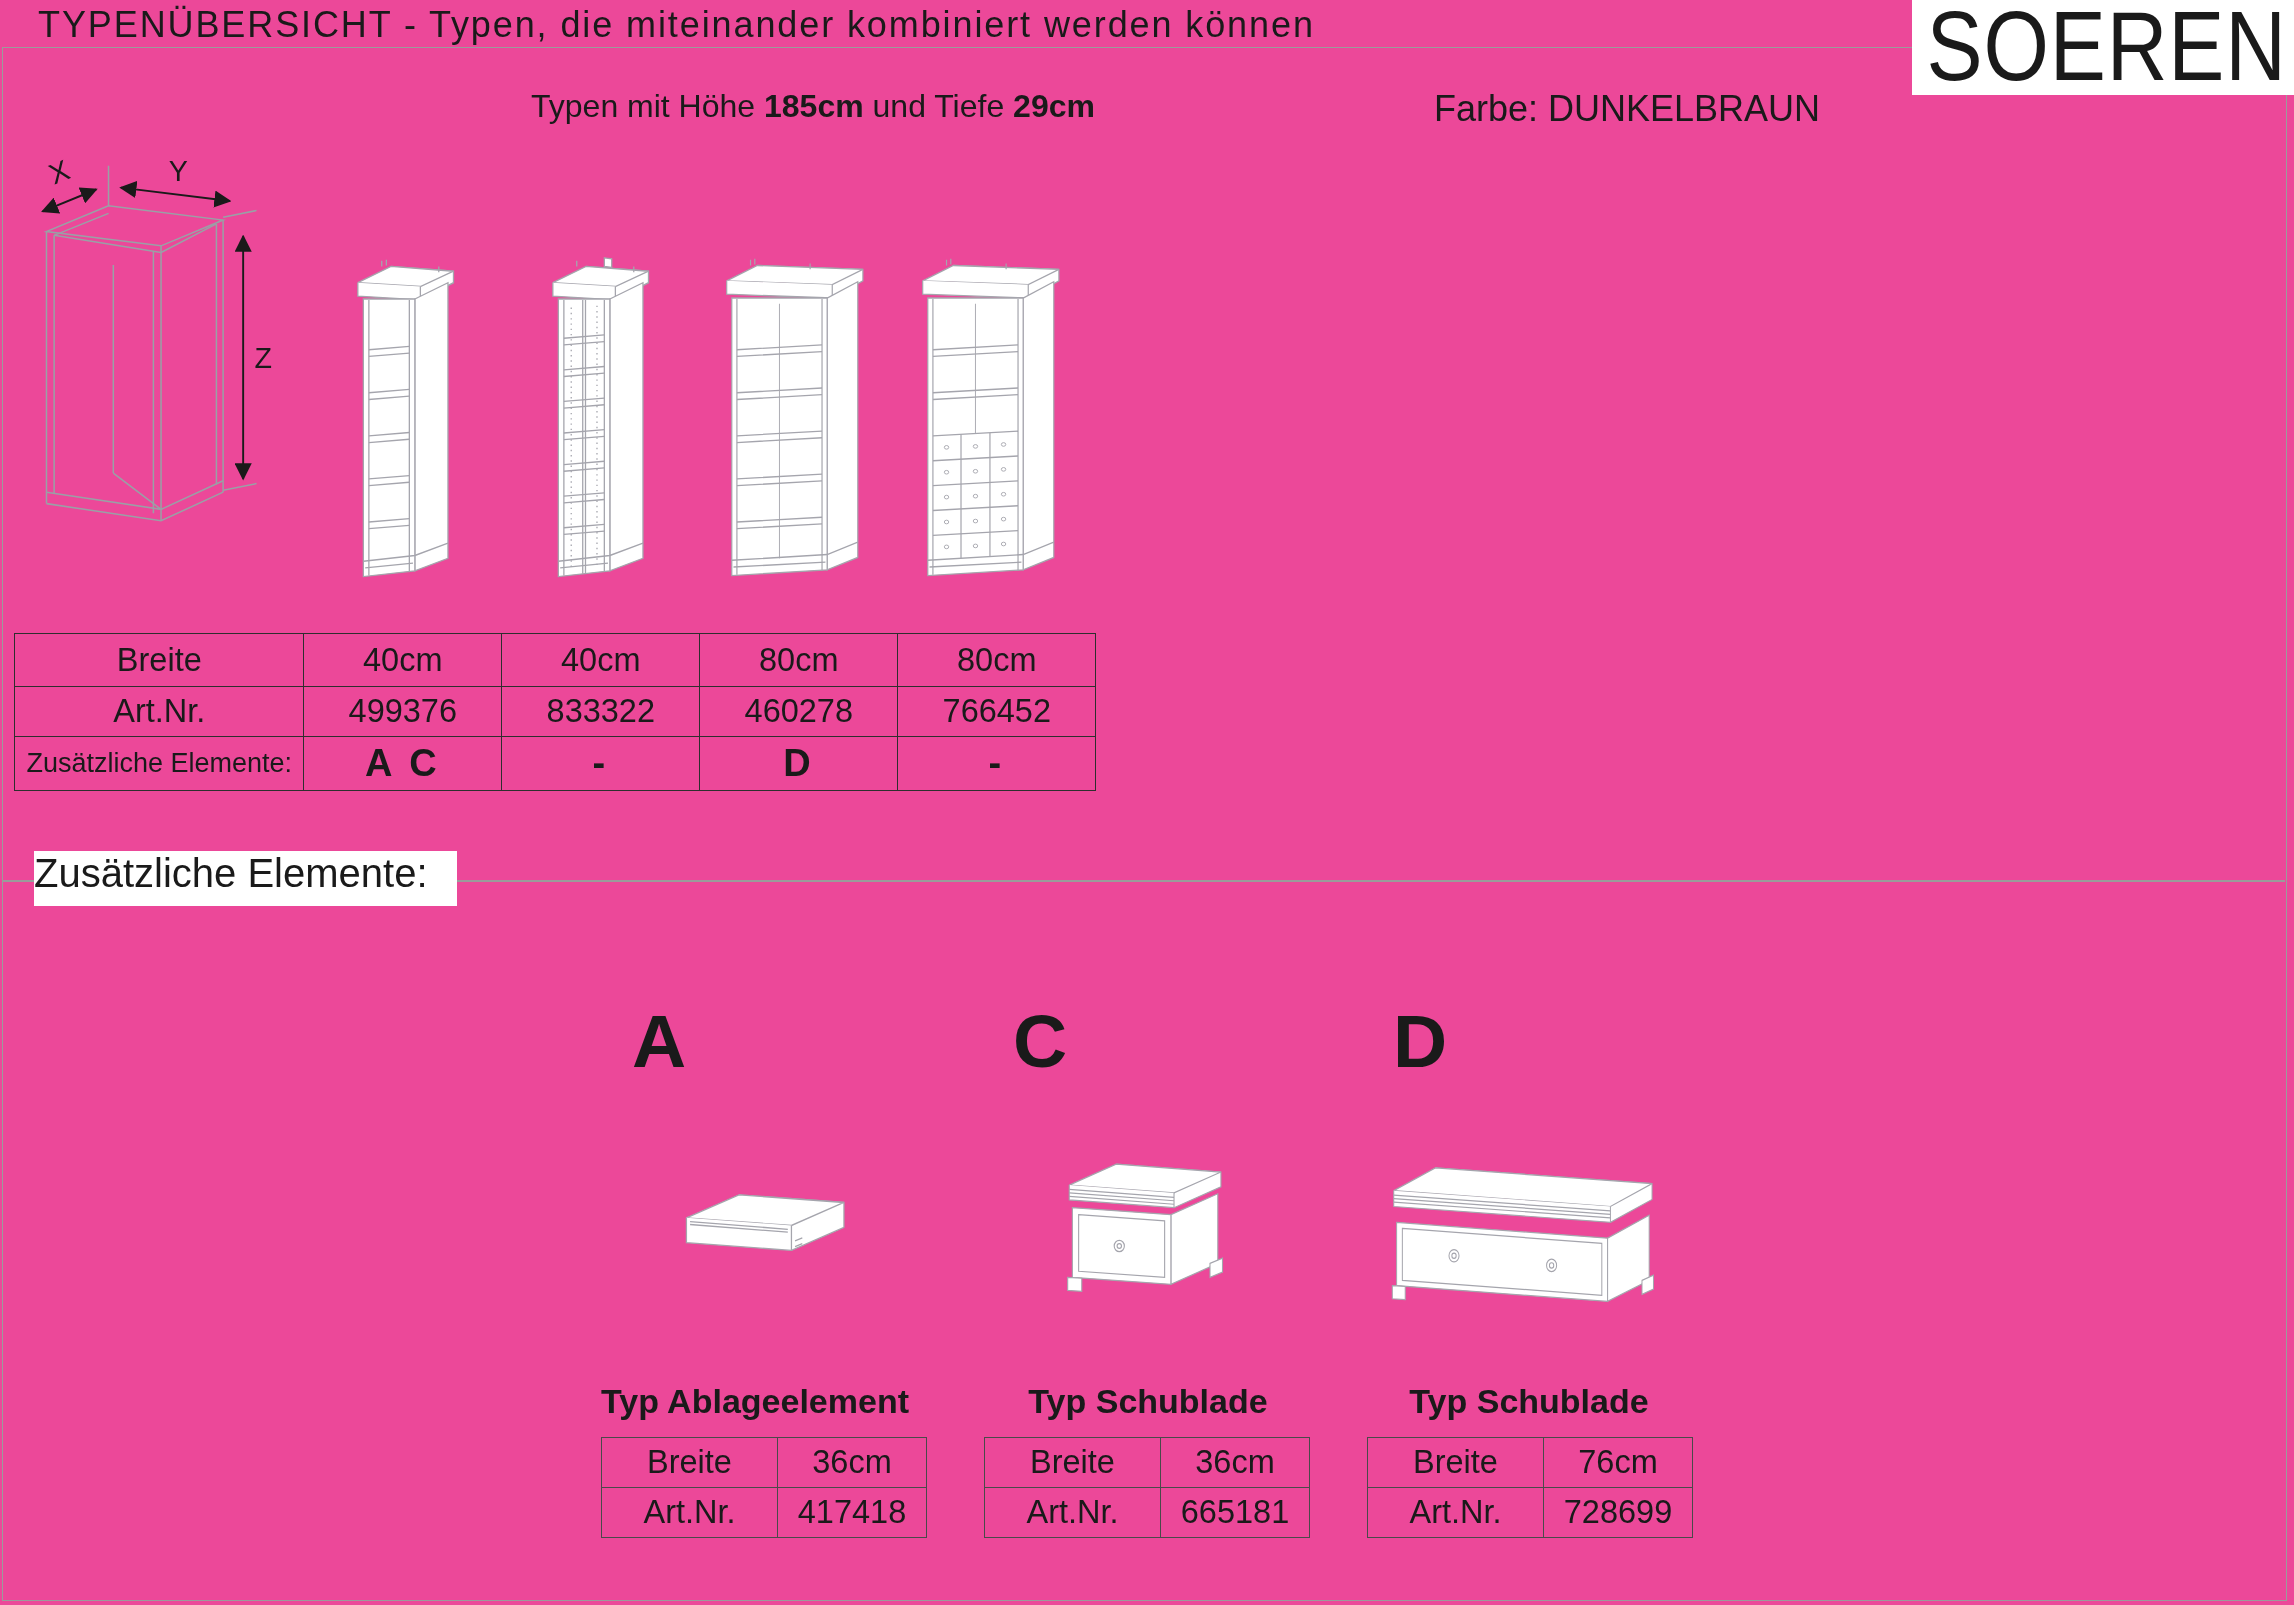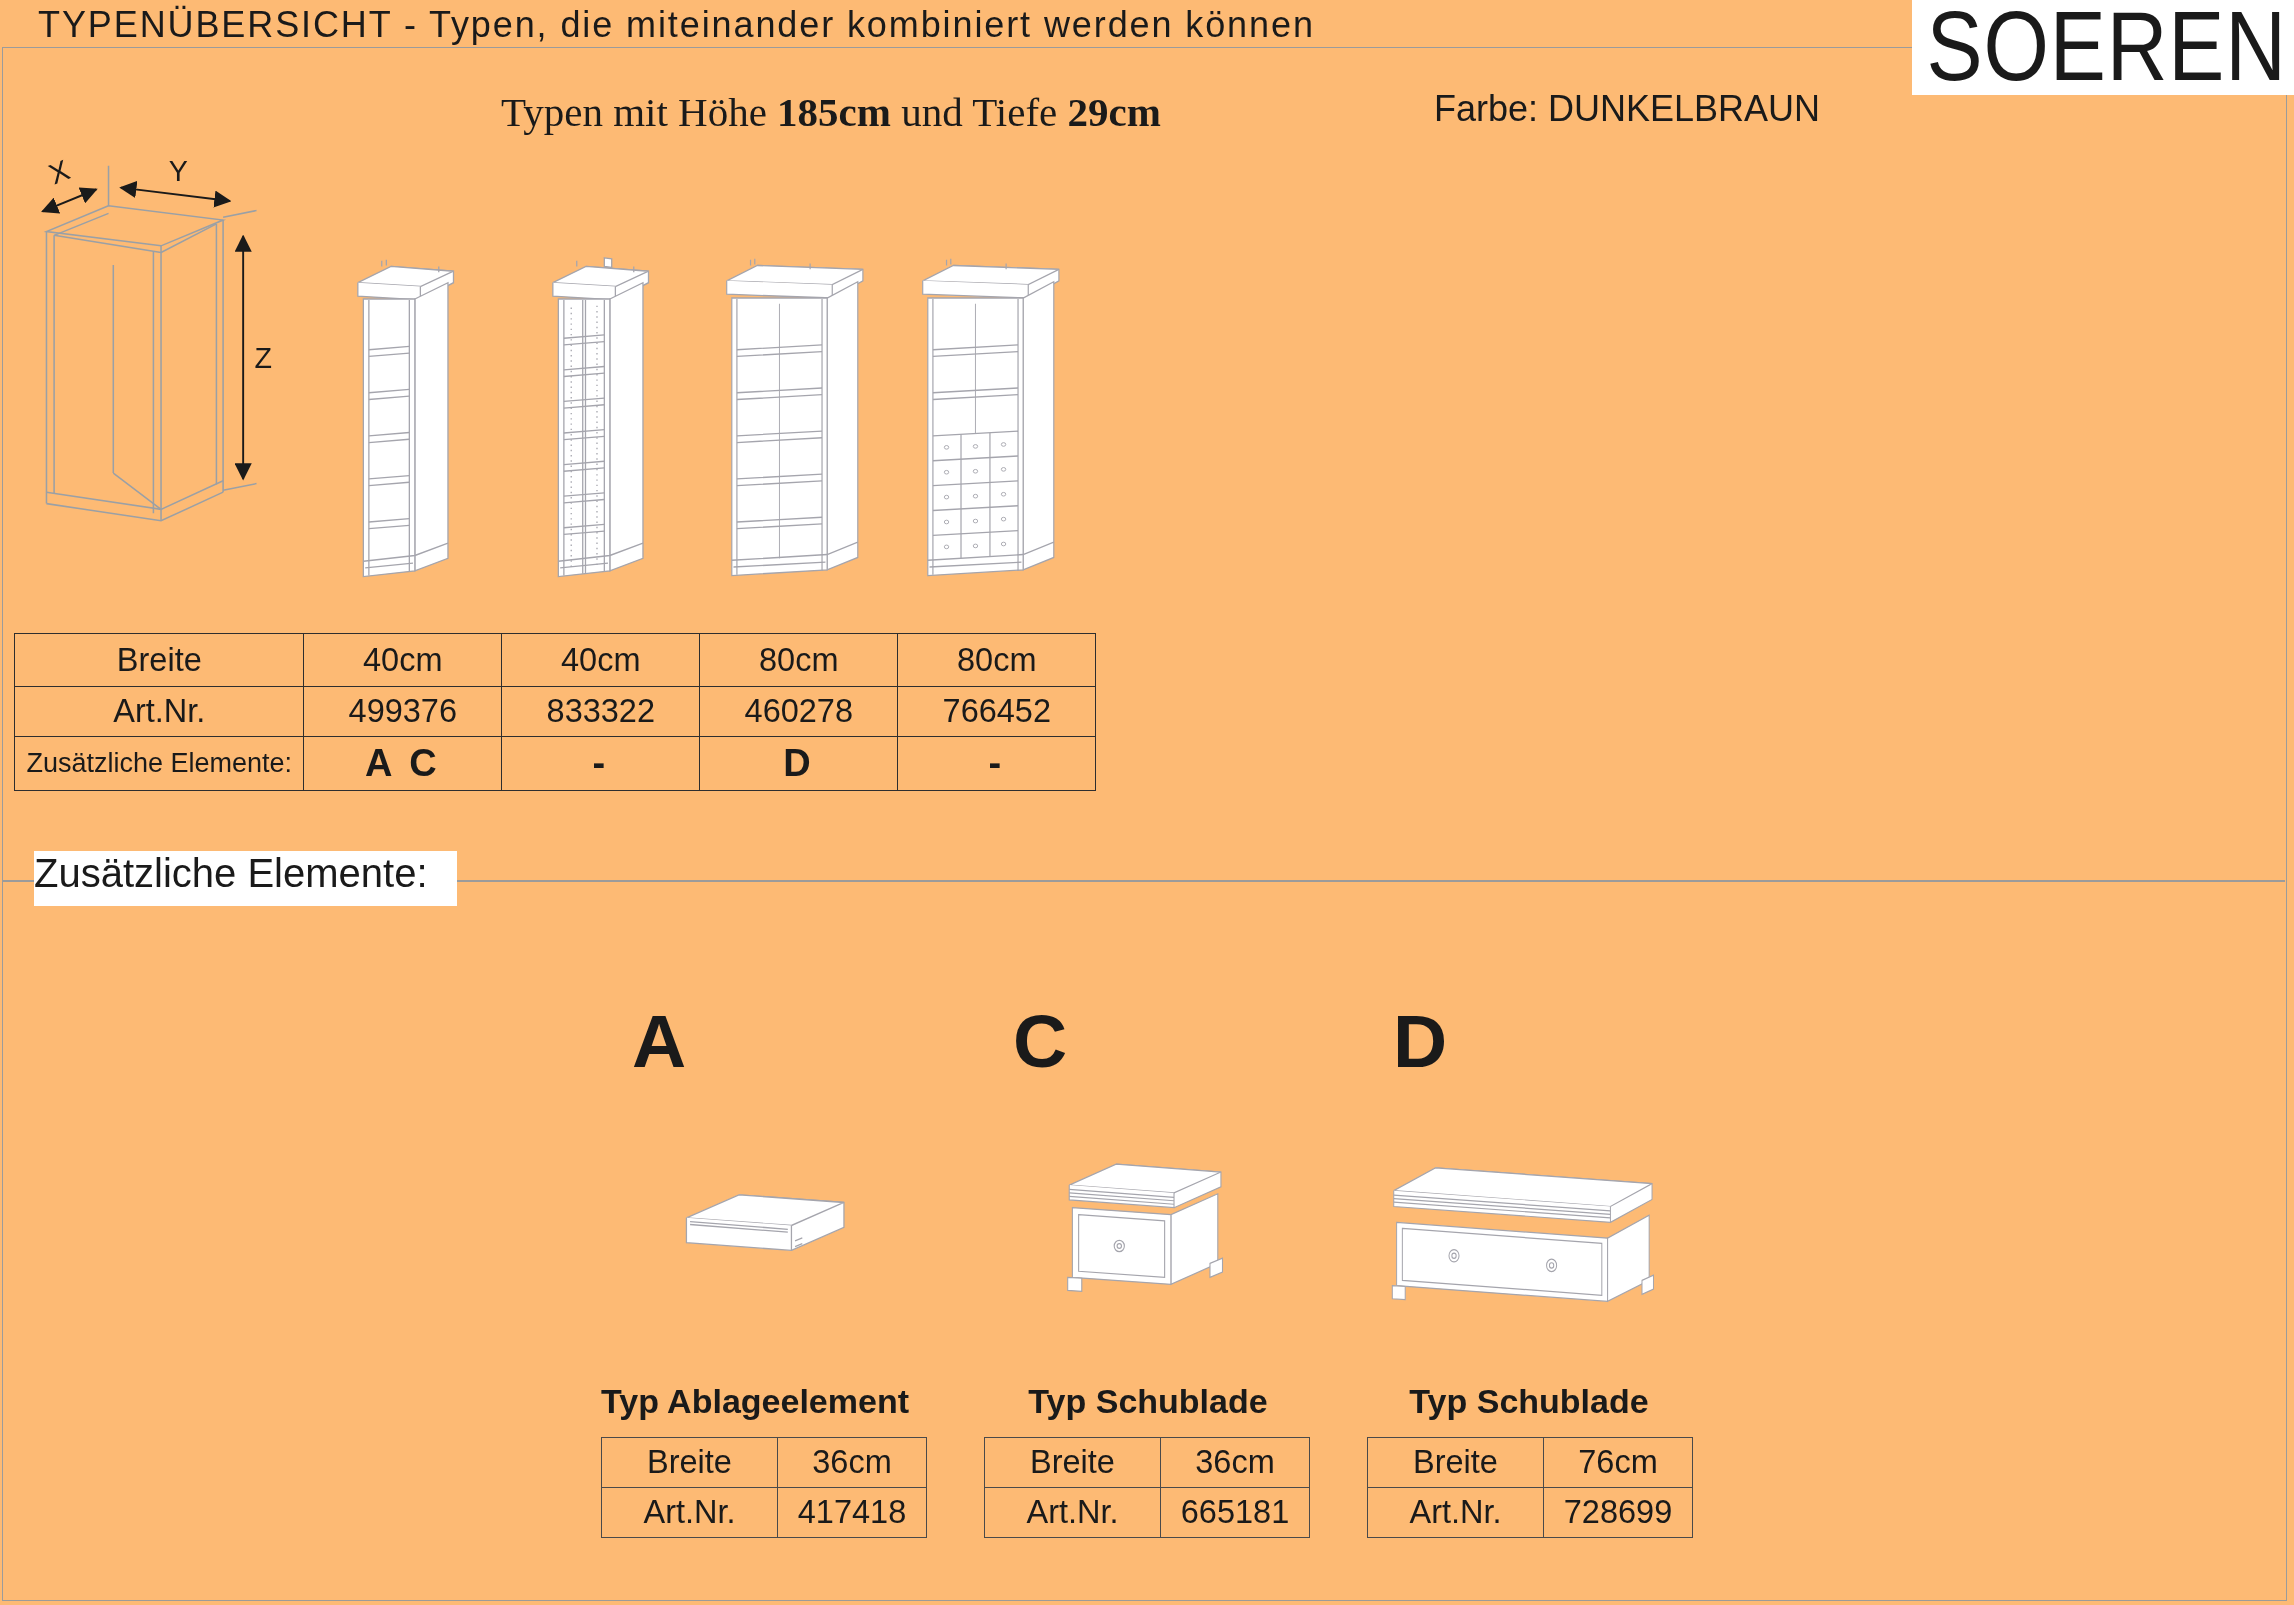--- a/index.html
+++ b/index.html
@@ -1,32 +1,32 @@
 <!DOCTYPE html>
 <html><head>
 <meta charset="utf-8">
 <style>
   html,body { margin:0; padding:0; background:#ffffff; }
   .page {
-    position:relative; width:2294px; height:1606px; background:#fdba74; overflow:hidden;
+    position:relative; width:2294px; height:1606px; background:#ec4899; overflow:hidden;
     font-family:"Liberation Sans","DejaVu Sans",sans-serif; color:#1a1a1a;
   }
   .page-title {
     position:absolute; left:38px; top:3.8px; font-size:36px; letter-spacing:1.9px; white-space:nowrap;
   }
   .frame {
     position:absolute; left:1.9px; top:47px; width:2283px; height:1552px;
     border:1.9px solid #9b9b9b;
   }
   .brand {
     position:absolute; left:1912px; top:-3.8px; font-size:99px; line-height:1.0;
     background:#fff; padding:0 17px; letter-spacing:1px; white-space:nowrap;
     transform:scaleX(0.85); transform-origin:left top; z-index:5;
   }
-  .subtitle { position:absolute; left:501px; top:88px; font-size:41px; white-space:nowrap;font-family:Liberation Serif, serif; }
+  .subtitle { position:absolute; left:531px; top:88px; font-size:32px; white-space:nowrap; }
   .farbe    { position:absolute; left:1434px; top:88px; font-size:36px; white-space:nowrap; }
   .subtitle b, .farbe b { font-weight:bold; }
 
   .dim-diagram { position:absolute; left:29px; top:158px; width:287px; height:401px; }
   .dim-diagram text { font-family:"Liberation Sans","DejaVu Sans",sans-serif; font-size:30px; fill:#1a1a1a; }
   .dim-legend { position:absolute; left:105px; top:498px; width:174px; font-size:28px; line-height:32px; text-align:right; }
   .dim-legend .lg-axis { font-weight:bold; margin-left:8.6px; }
 
   .shelf-svg, .elem-svg { position:absolute; }
 

